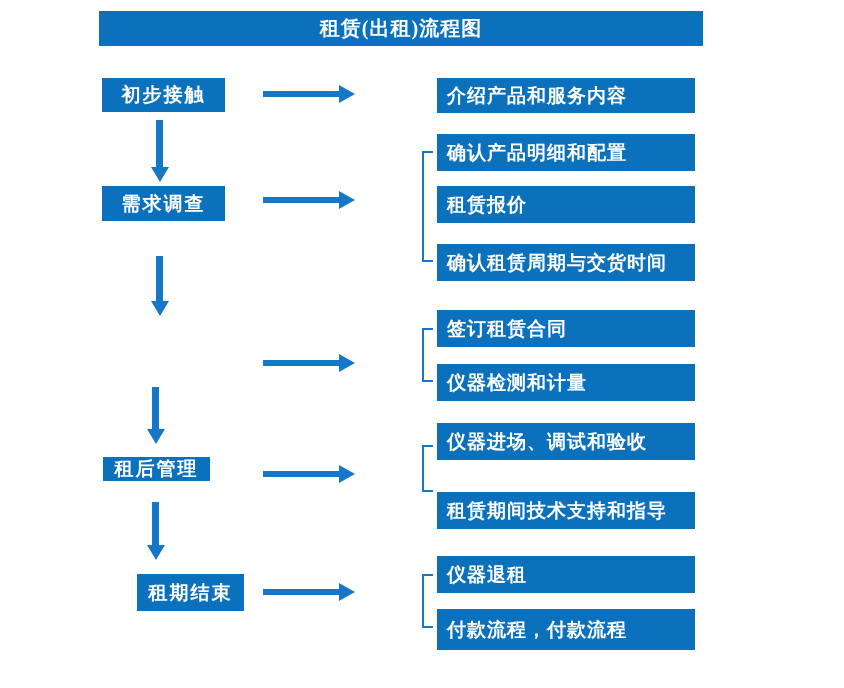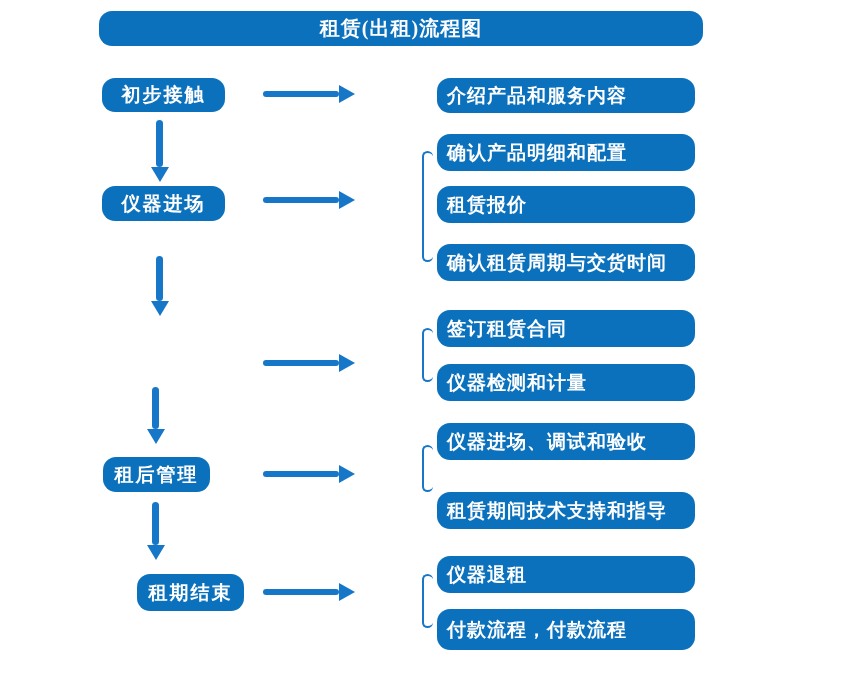--- a/index.html
+++ b/index.html
@@ -1,21 +1,21 @@
 <!DOCTYPE html>
 <html style="--box-blue: #0c71bc; --arrow-blue: #1677c9; --text: #ffffff; --background: #ffffff;"><head>
 <meta charset="utf-8">
 <style>
   :root {
     --box-blue: #0c71bc;
     --arrow-blue: #1677c9;
     --text: #ffffff;
     --background: #ffffff;
   }
-  * { margin: 0; padding: 0; box-sizing: border-box; border-radius: 13px; }
+  * { margin: 0; padding: 0; box-sizing: border-box; }
   html, body { background: var(--background); }
   .canvas {
     position: relative;
     width: 844px;
     height: 688px;
     background: var(--background);
     overflow: hidden;
     font-family: "Liberation Serif", "DejaVu Serif", serif;
   }
   .box {
@@ -34,21 +34,21 @@
     letter-spacing: 1px;
   }
   .stage {
     justify-content: center;
     font-size: 19px;
     letter-spacing: 2px;
   }
   #stage1 { left: 102px; top: 78px;  width: 123px; height: 34px; }
   #stage2 { left: 102px; top: 186px; width: 123px; height: 35px; }
   #stage3 { left: 103px; top: 345px; width: 107px; height: 35px; }
-  #stage4 { left: 103px; top: 457px; width: 107px; height: 35px; }
+  #stage4 { left: 103px; top: 457px; width: 107px; height: 24px; }
   #stage5 { left: 101px; top: 574px; width: 107px; height: 37px; margin-left: 36px; }
   .detail {
     left: 437px; width: 258px; height: 37px;
     font-size: 19px;
     padding-left: 10px;
     letter-spacing: 1px;
   }
   #d1  { top: 78px; height: 35px; }
   #d2  { top: 134px; }
   #d3  { top: 186px; }
@@ -121,21 +121,21 @@
   #br4 { top: 574px; height: 54px; }
 </style>
 </head>
 <body>
 
 <div class="canvas">
 
   <div class="box title">租赁(出租)流程图</div>
 
   <div class="box stage" id="stage1">初步接触</div>
-  <div class="box stage" id="stage2">仪器进场</div>
+  <div class="box stage" id="stage2">需求调查</div>
   <div class="box stage" id="stage4">租后管理</div>
   <div class="box stage" id="stage5">租期结束</div>
 
   <div class="box detail" id="d1">介绍产品和服务内容</div>
   <div class="box detail" id="d2">确认产品明细和配置</div>
   <div class="box detail" id="d3">租赁报价</div>
   <div class="box detail" id="d4">确认租赁周期与交货时间</div>
   <div class="box detail" id="d5">签订租赁合同</div>
   <div class="box detail" id="d6">仪器检测和计量</div>
   <div class="box detail" id="d7">仪器进场、调试和验收</div>

